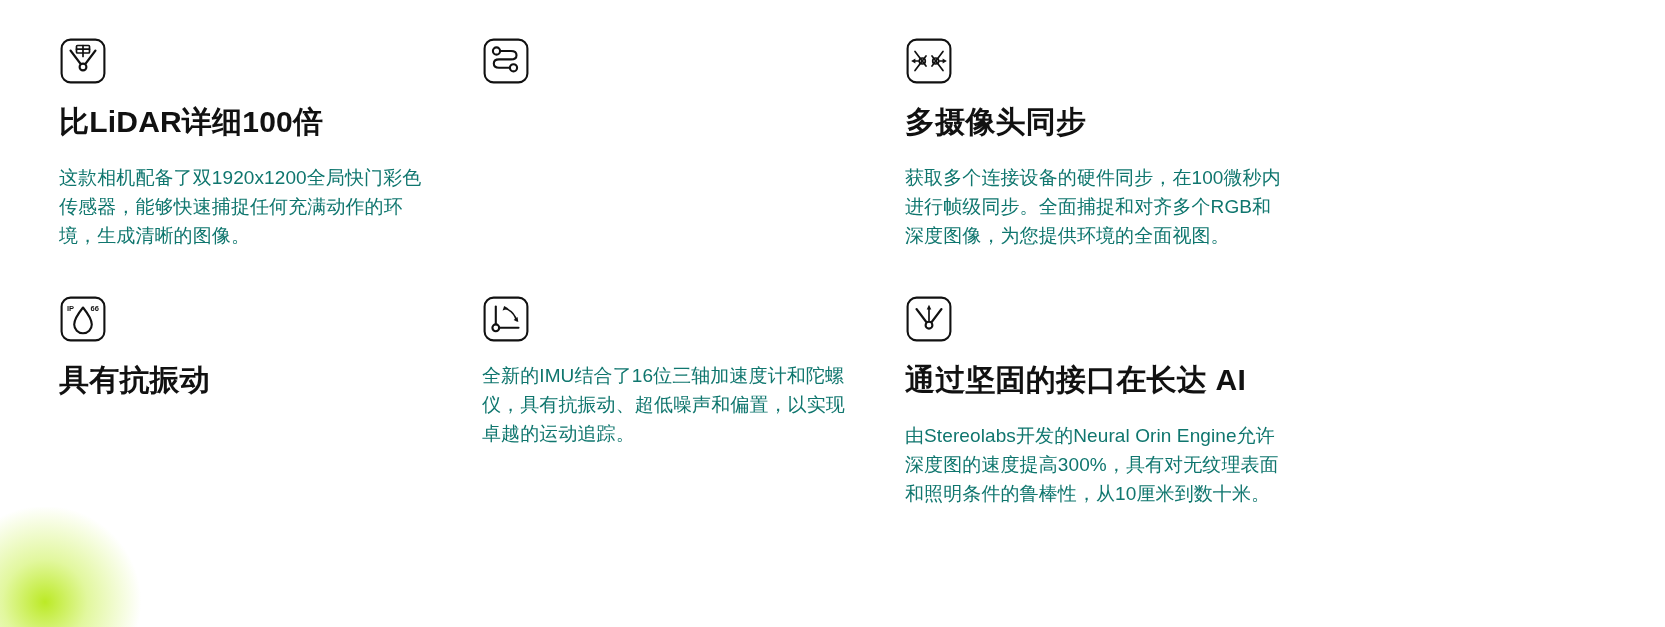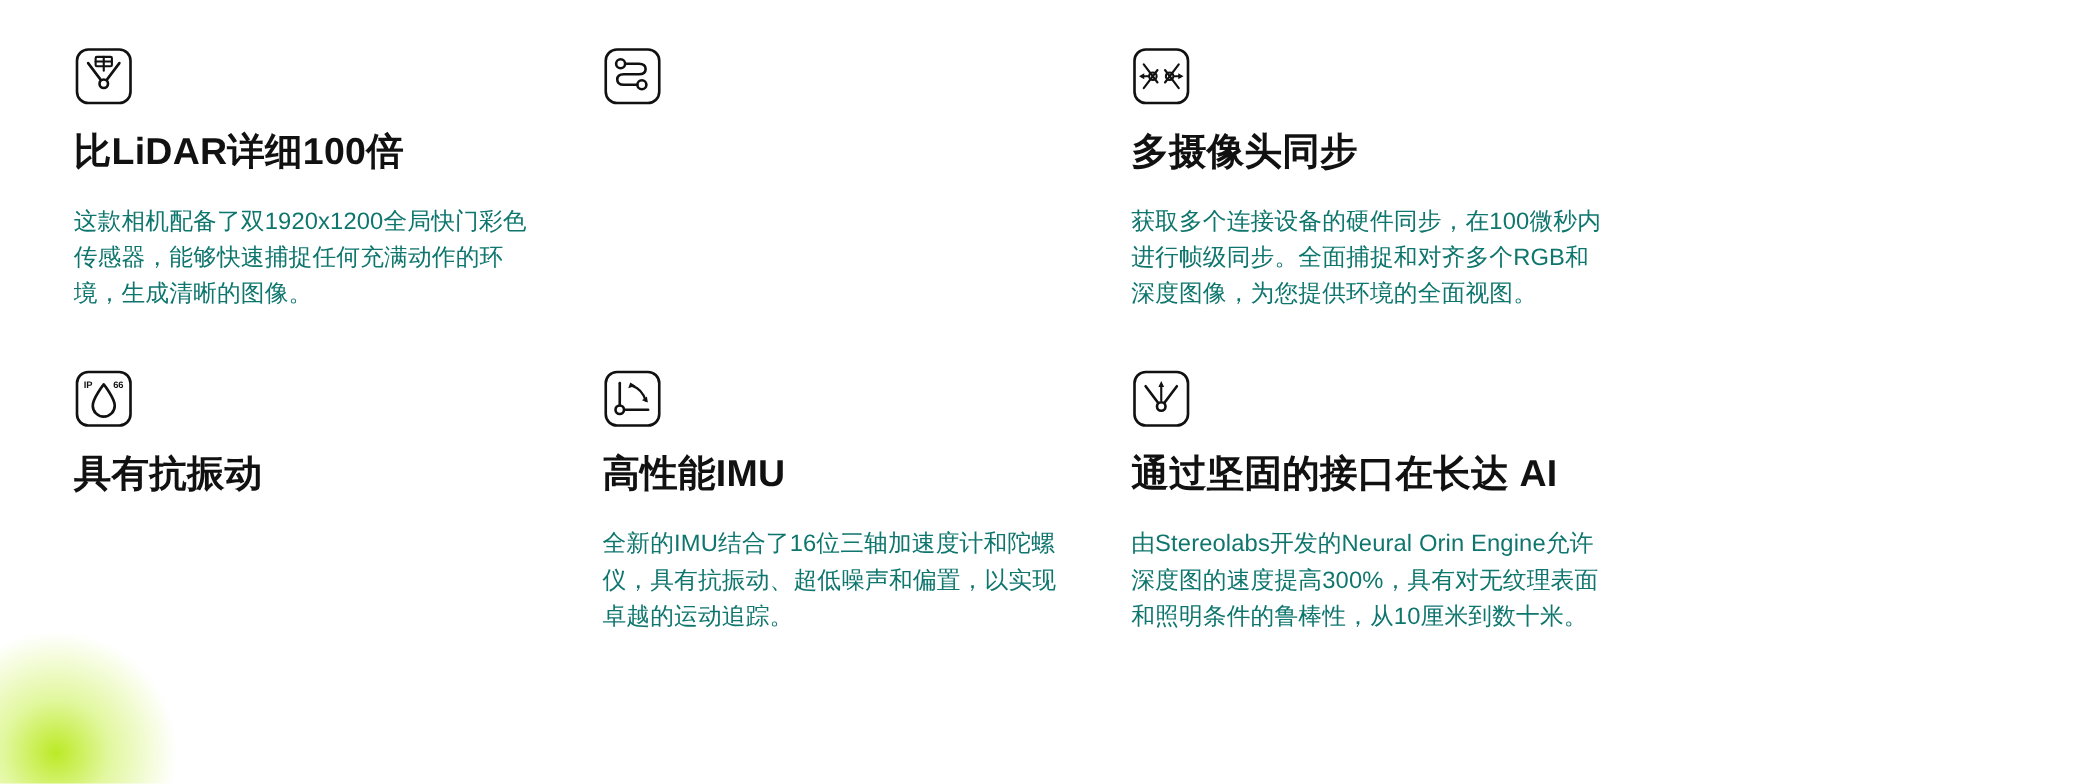--- a/index.html
+++ b/index.html
@@ -153,21 +153,20 @@
         <svg viewBox="0 0 48 48">
           <rect class="stroke" x="2.6" y="2.6" width="42.8" height="42.8" rx="9"></rect>
           <circle class="stroke" cx="13.8" cy="32.8" r="3.4"></circle>
           <line class="stroke" x1="13.8" y1="29.2" x2="13.8" y2="11.5"></line>
           <line class="stroke" x1="17.4" y1="32.8" x2="36.5" y2="32.8"></line>
           <path class="stroke thin" d="M23.5,13.5 Q32,16.5 34.5,25.5"></path>
           <path class="fill" d="M20.6,15.6 L22.2,10.9 L26.5,13.5 Z"></path>
           <path class="fill" d="M31.6,25.1 L36.3,27.0 L35.5,22.1 Z"></path>
         </svg>
       </span>
-      <div class="feature-title">高性能IMU</div>
       <p class="feature-desc">全新的IMU结合了16位三轴加速度计和陀螺仪，具有抗振动、超低噪声和偏置，以实现卓越的运动追踪。</p>
     </div>
 
     <div class="feature-card">
       <span class="feature-icon">
         <svg viewBox="0 0 48 48">
           <rect class="stroke" x="2.6" y="2.6" width="42.8" height="42.8" rx="9"></rect>
           <line class="stroke" x1="11.5" y1="14" x2="21.3" y2="27"></line>
           <line class="stroke" x1="36.5" y1="14" x2="26.7" y2="27"></line>
           <circle class="stroke" cx="24" cy="30.2" r="3.4"></circle>

